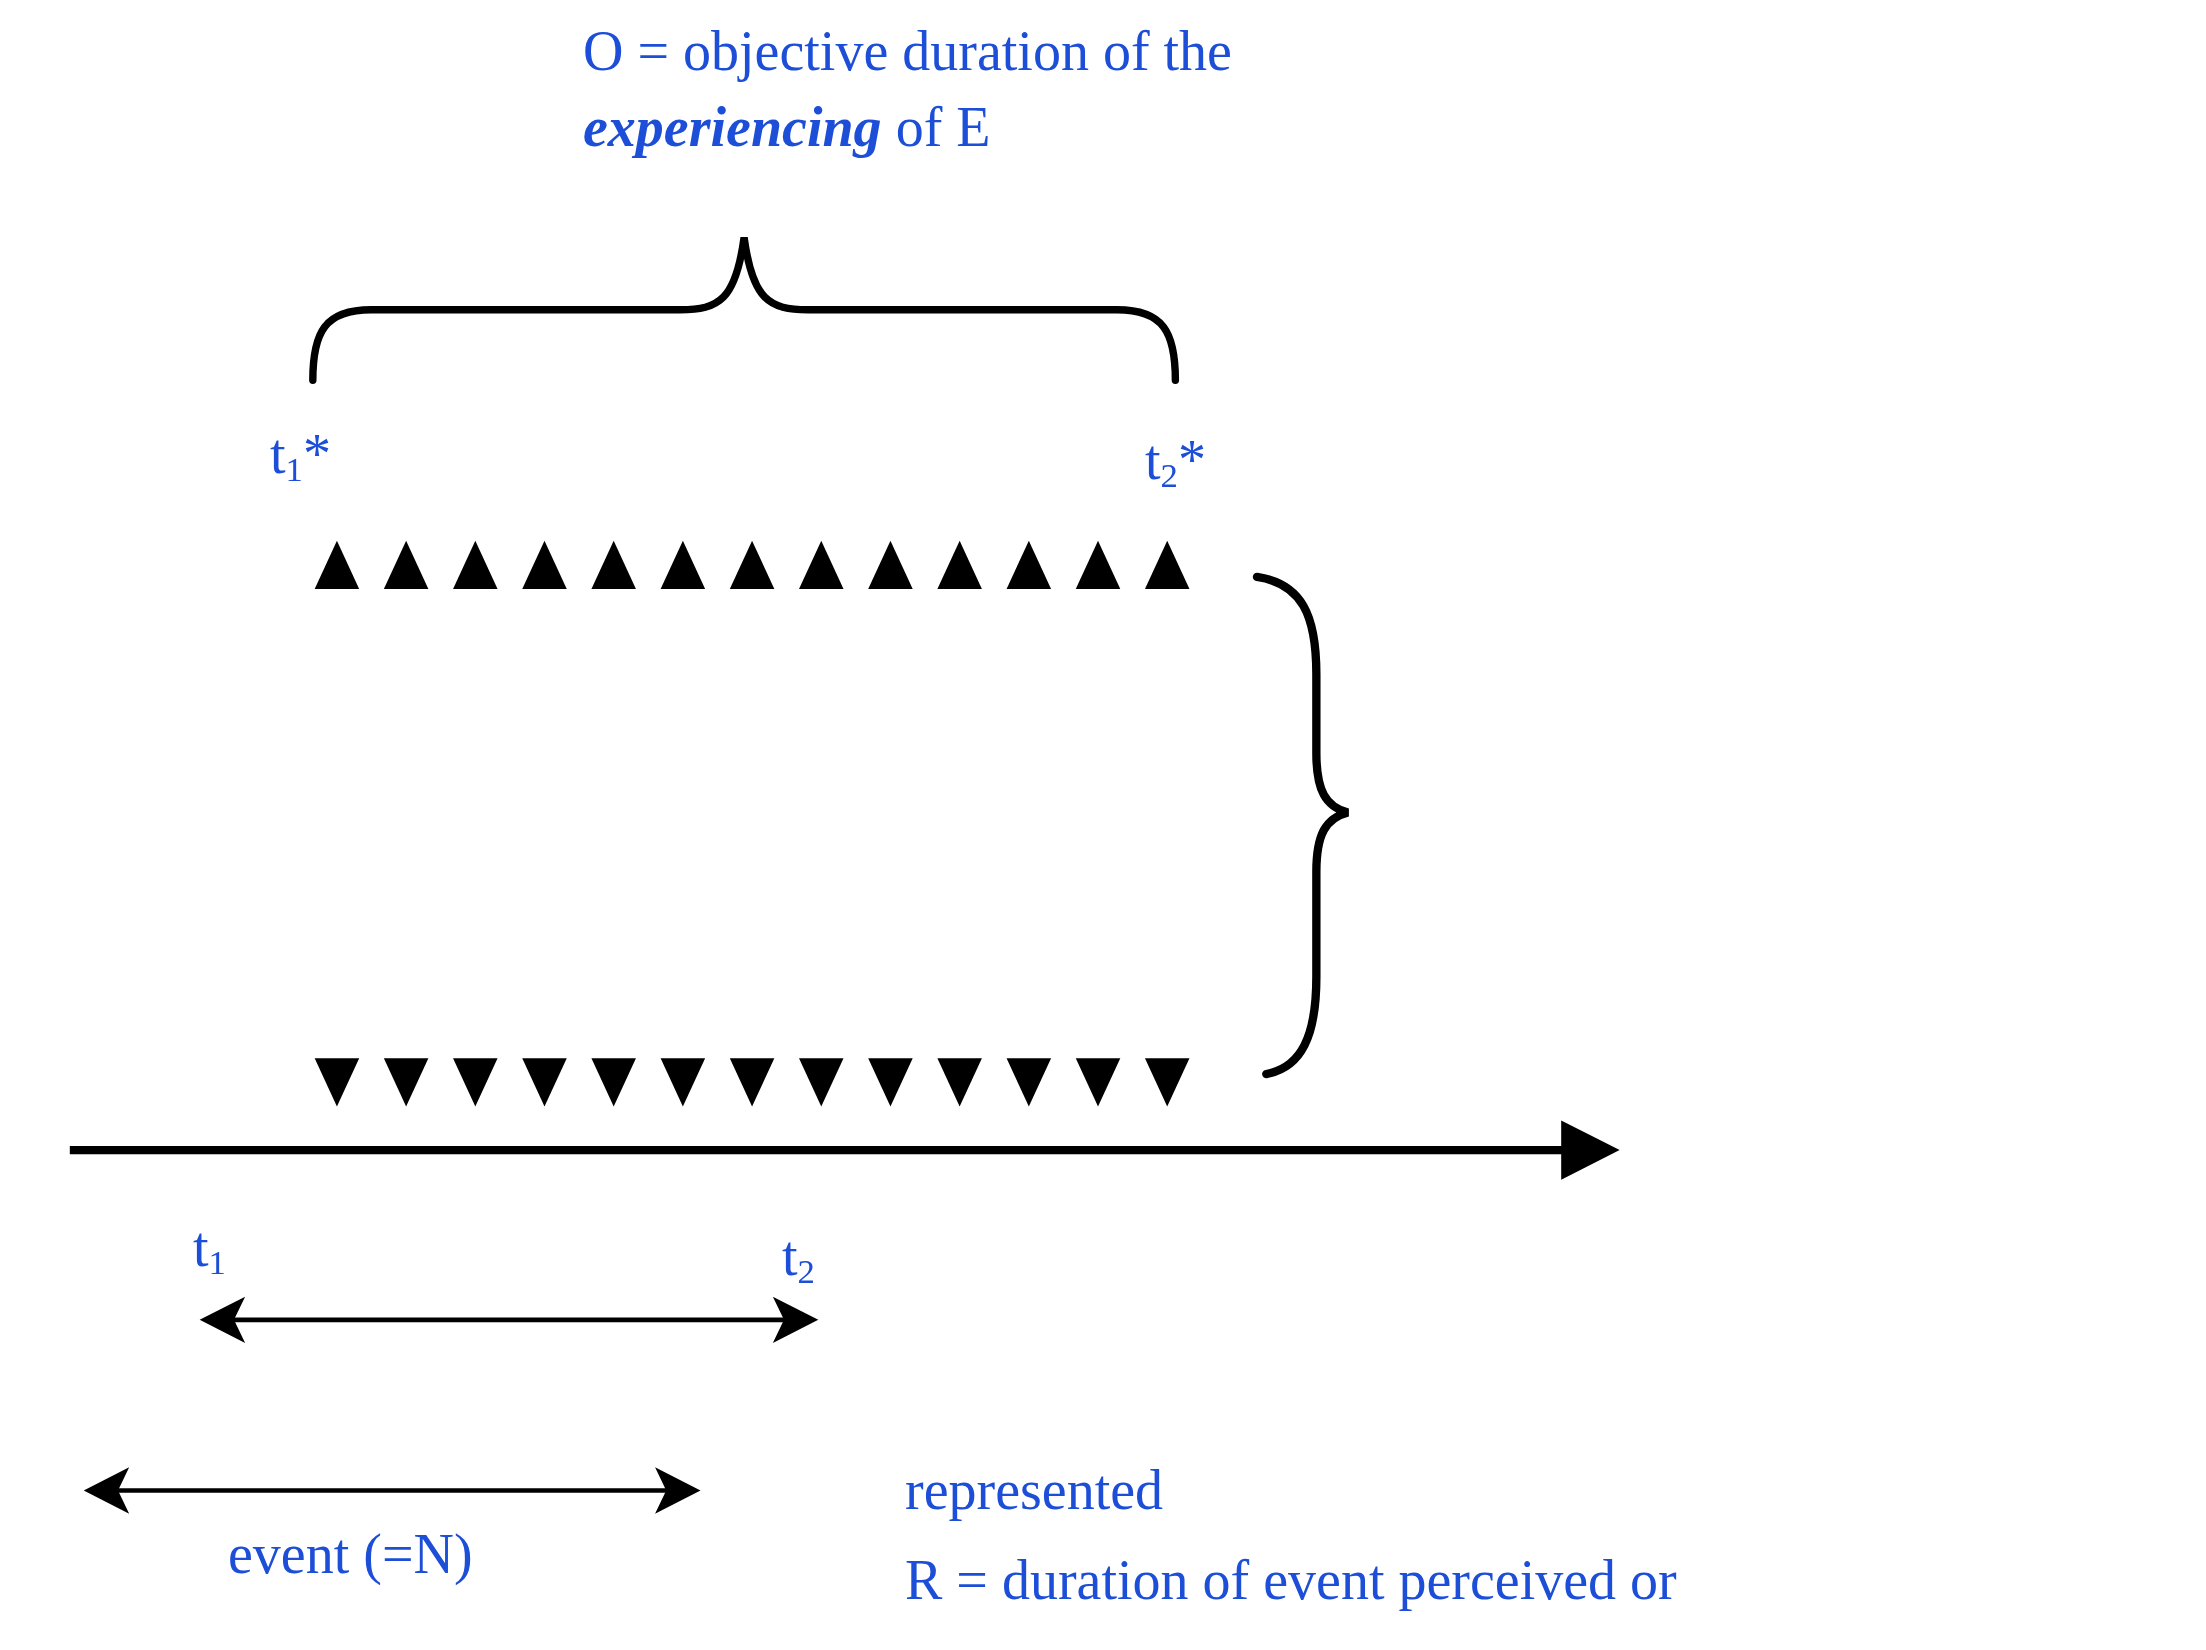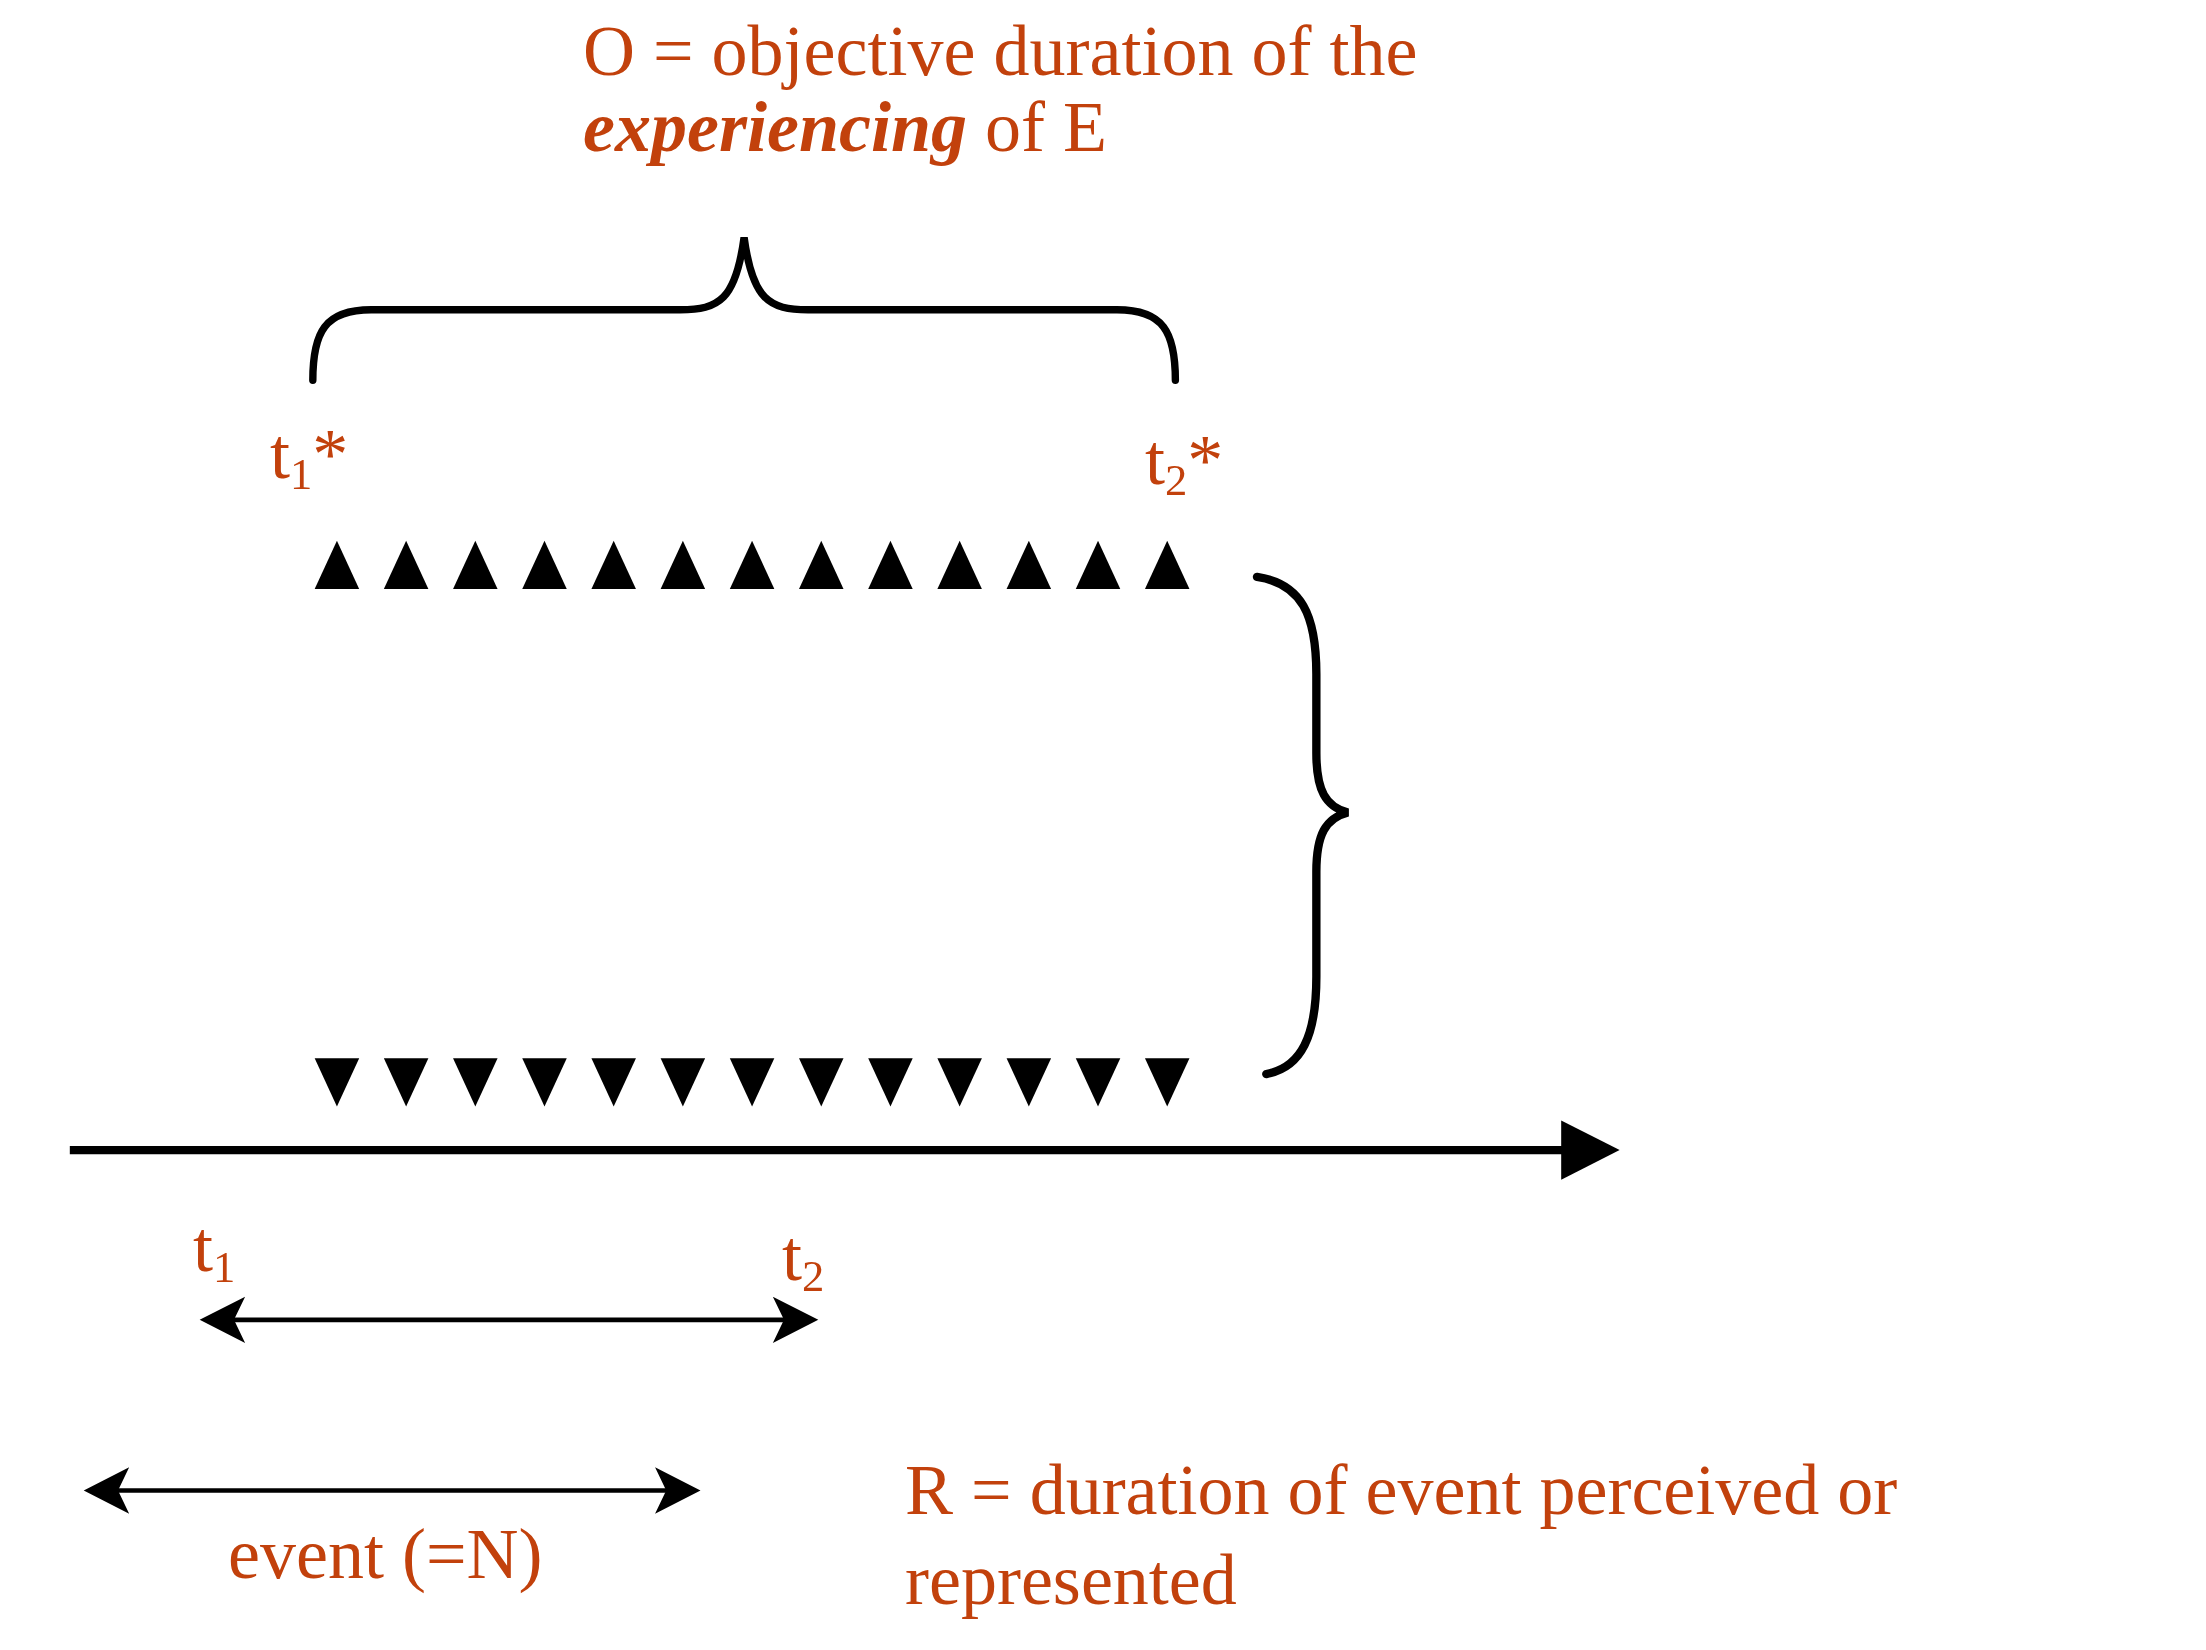--- a/index.html
+++ b/index.html
@@ -1,19 +1,19 @@
 <!DOCTYPE html>
 <html style="font-size:15px"><head>
 <meta charset="utf-8">
 <style>
   html,body{margin:0;padding:0;background:#fff;}
   #page{position:relative;width:2207px;height:1650px;background:#ffffff;overflow:hidden;
         font-family:"Liberation Serif","DejaVu Serif",serif;color:#000;}
   #diagram-svg{position:absolute;left:0;top:0;width:2207px;height:1650px;}
-  .lbl{position:absolute;white-space:nowrap;font-size:72px;line-height:76px;color:#c2410c;}
+  .lbl{position:absolute;white-space:nowrap;font-size:56px;line-height:76px;color:#1d4ed8;}
   .lbl .ital{font-style:italic;font-weight:bold;}
   .sub{font-size:0.62em;vertical-align:-0.24em;line-height:0;}
   .star{font-size:1em;}
   #s-label{line-height:83px;}
   #r-label{line-height:90px;white-space:normal;width:1020px;}
 </style>
 </head>
 <body>
 
 <div id="page">
@@ -112,18 +112,18 @@
 
 
   <div class="lbl" style="left:193px;top:1209px;"><span>t</span><span class="sub">1</span></div>
 
   <div class="lbl" style="left:782px;top:1218px;"><span>t</span><span class="sub">2</span></div>
 
 
   <div class="lbl" style="left:228px;top:1516px;">event (=N)</div>
 
   <div class="lbl" id="r-label" style="left:905px;top:1445px;">
+    <div>represented</div>
     <div>R = duration of event perceived or</div>
-    <div>represented</div>
   </div>
 
 </div>
 
 
 </body></html>

